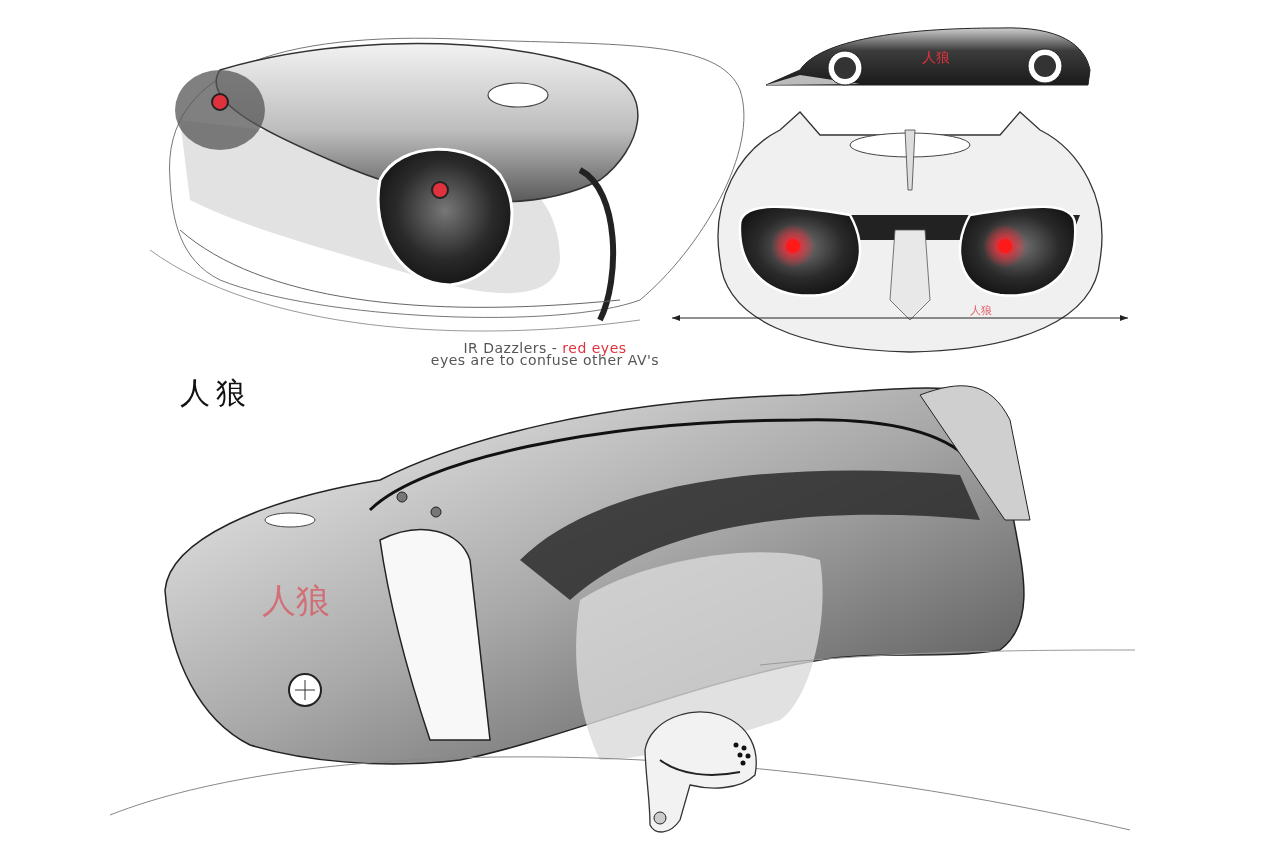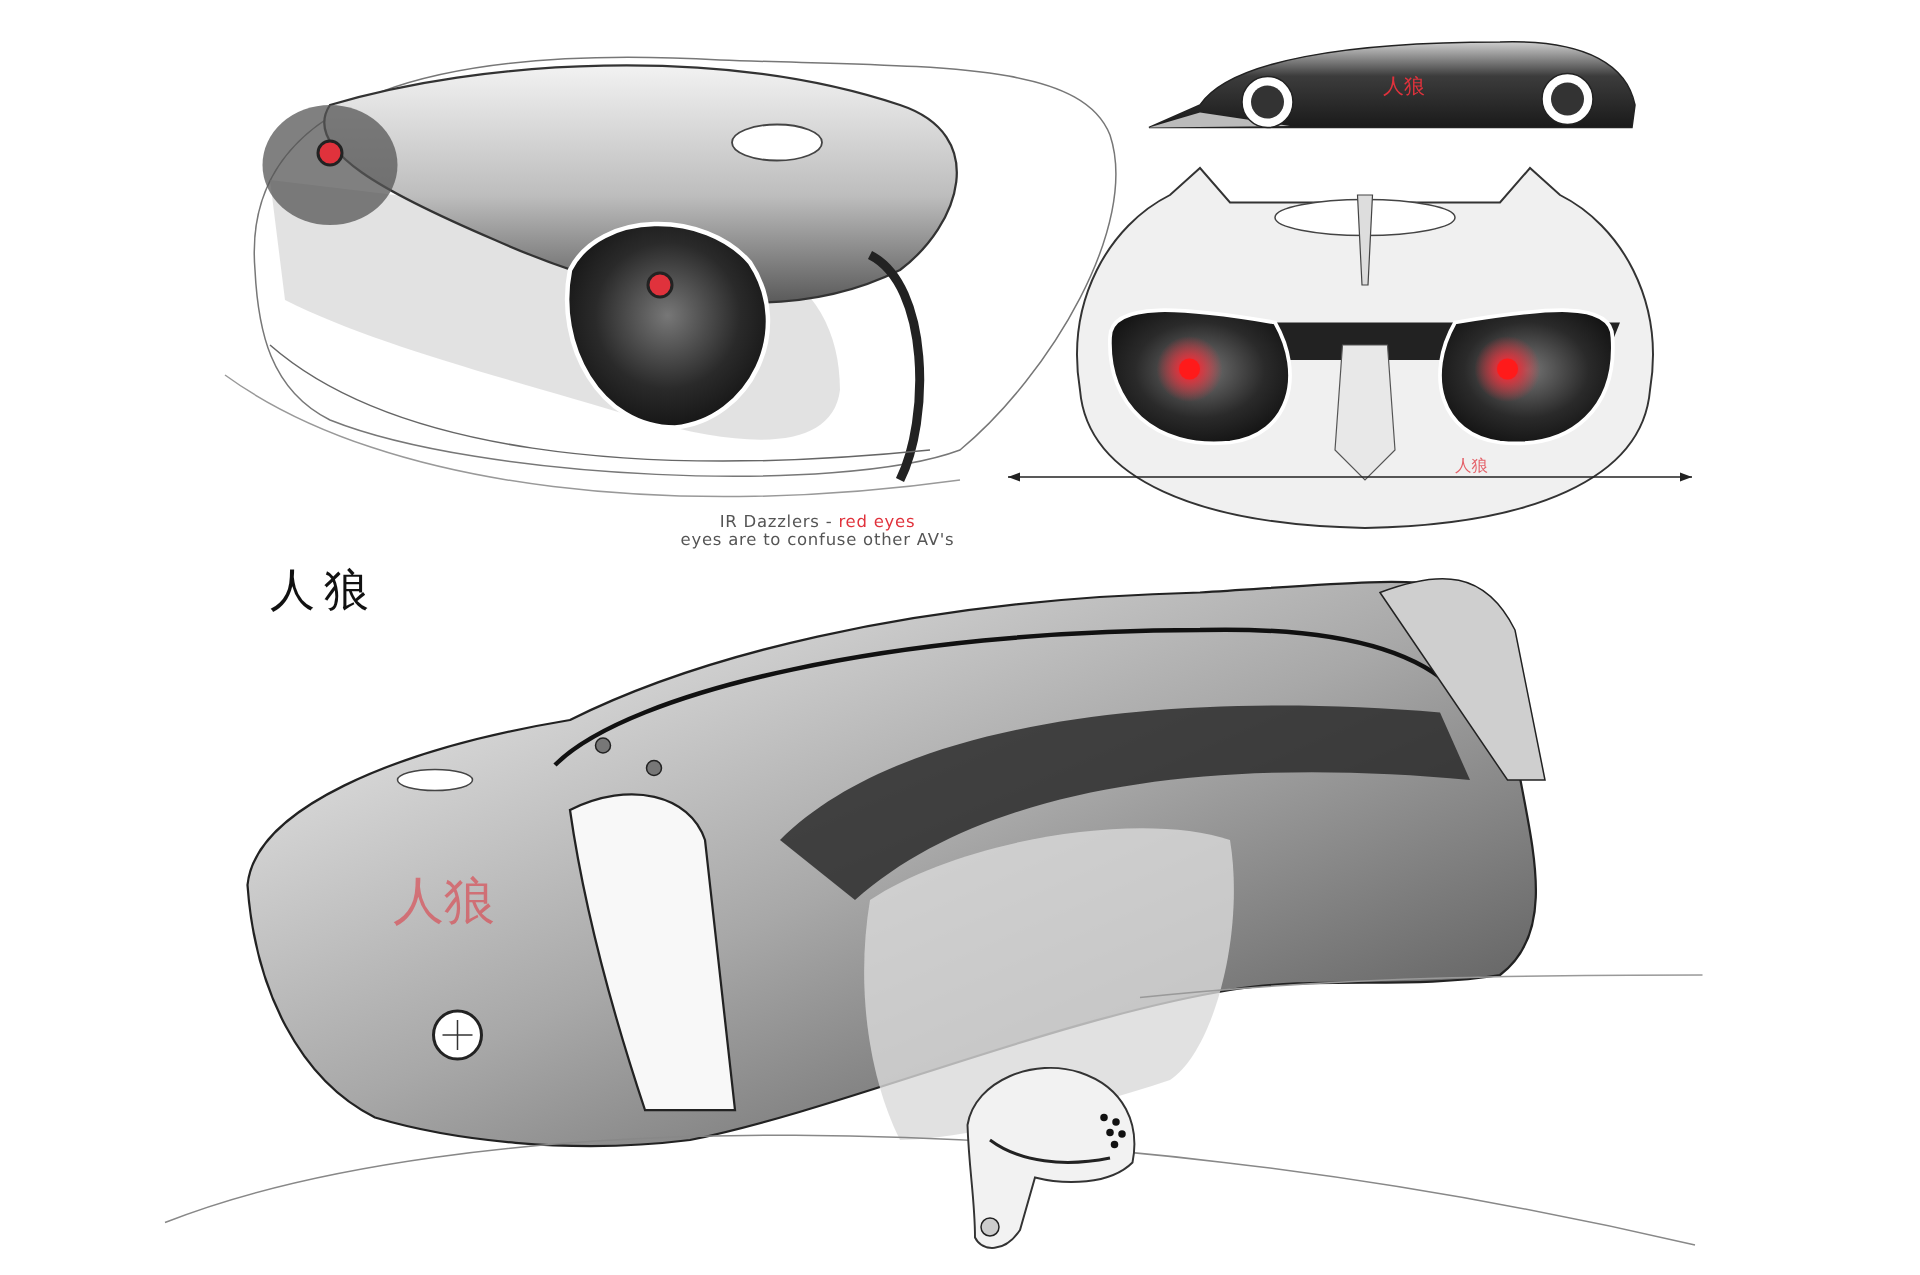--- a/index.html
+++ b/index.html
@@ -1,20 +1,20 @@
 <!DOCTYPE html>
 <html><head>
   <meta charset="utf-8">
   <style>
     html, body { margin: 0; padding: 0; background: #ffffff; }
     body { width: 1280px; height: 850px; position: relative; overflow: hidden;
            font-family: "DejaVu Sans", sans-serif; }
     .abs { position: absolute; }
     .caption { left: 430px; top: 342px; width: 230px; text-align: center;
-               font-family: "DejaVu Sans", sans-serif; font-size: 11px; color: #555;
+               font-family: "DejaVu Sans", sans-serif; font-size: 14px; color: #555;
                letter-spacing: 0.5px; line-height: 12px; }
     .caption .red { color: #e0323c; }
     .title { left: 180px; top: 373px; font-family: "DejaVu Sans", sans-serif;
              font-size: 30px; color: #111; letter-spacing: 6px; }
     svg { position: absolute; left: 0; top: 0; }
   </style>
 </head>
 <body>
 
 <svg width="1280" height="850" viewBox="0 0 1280 850">

